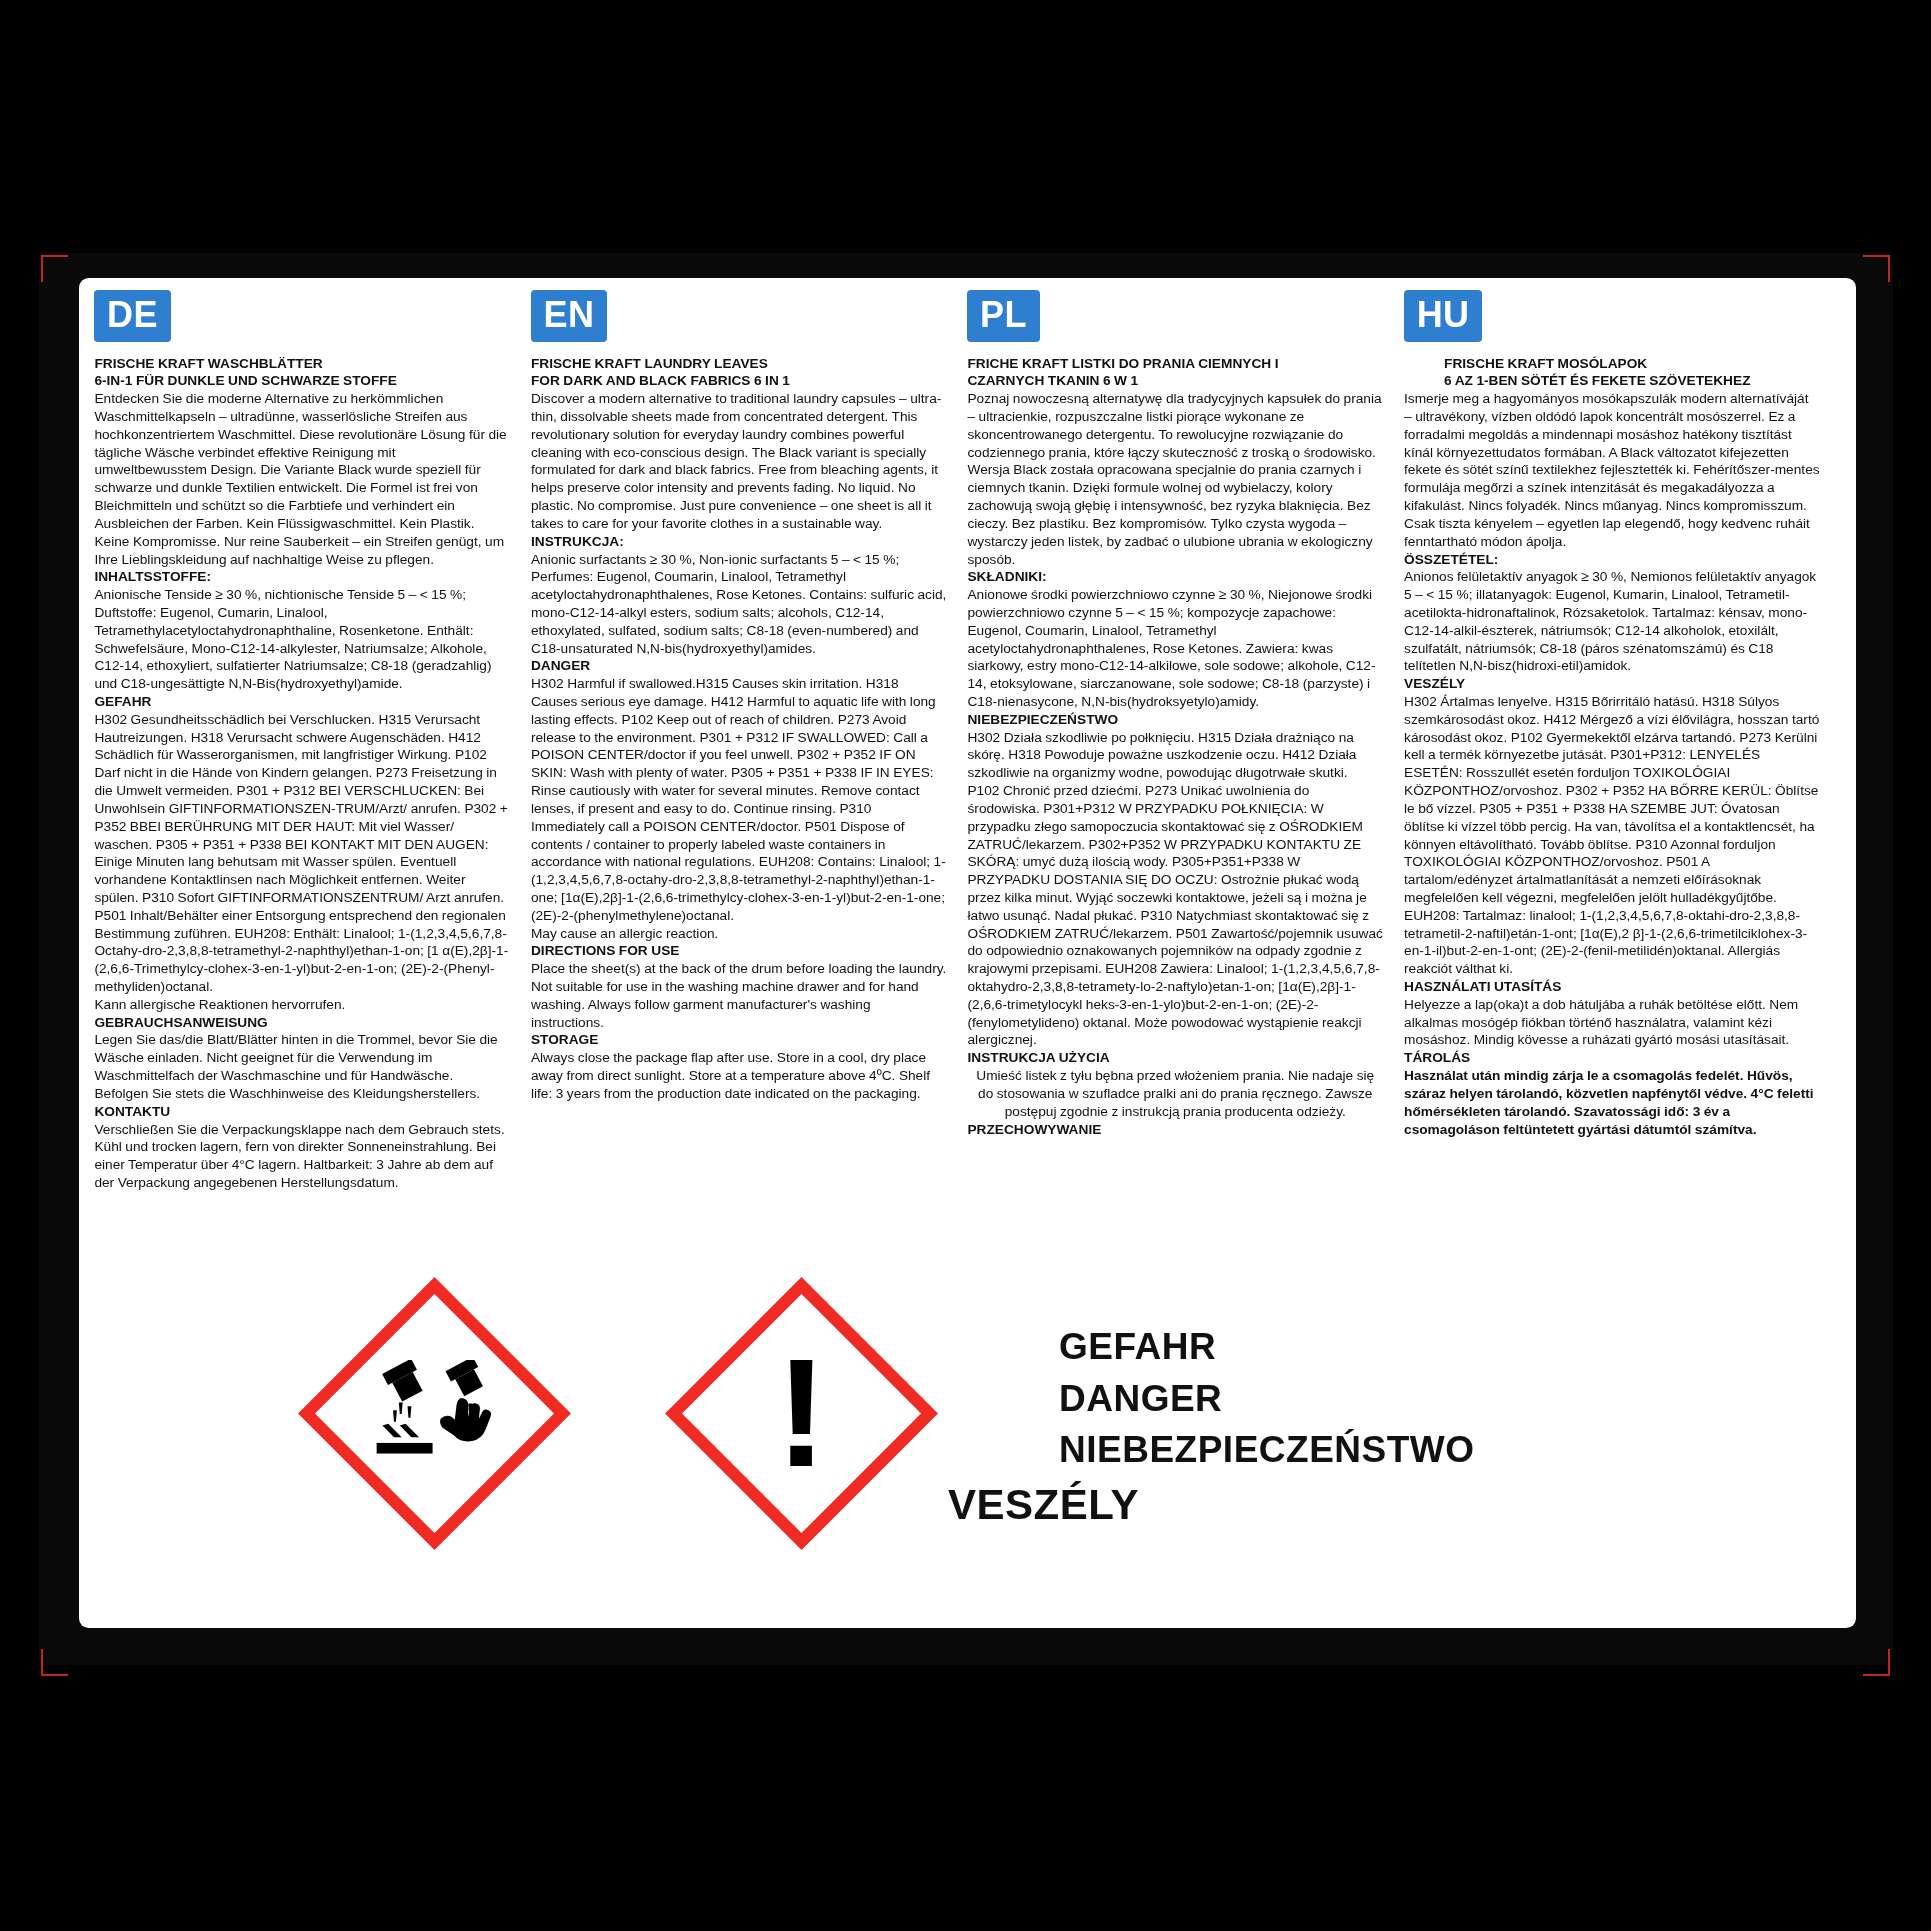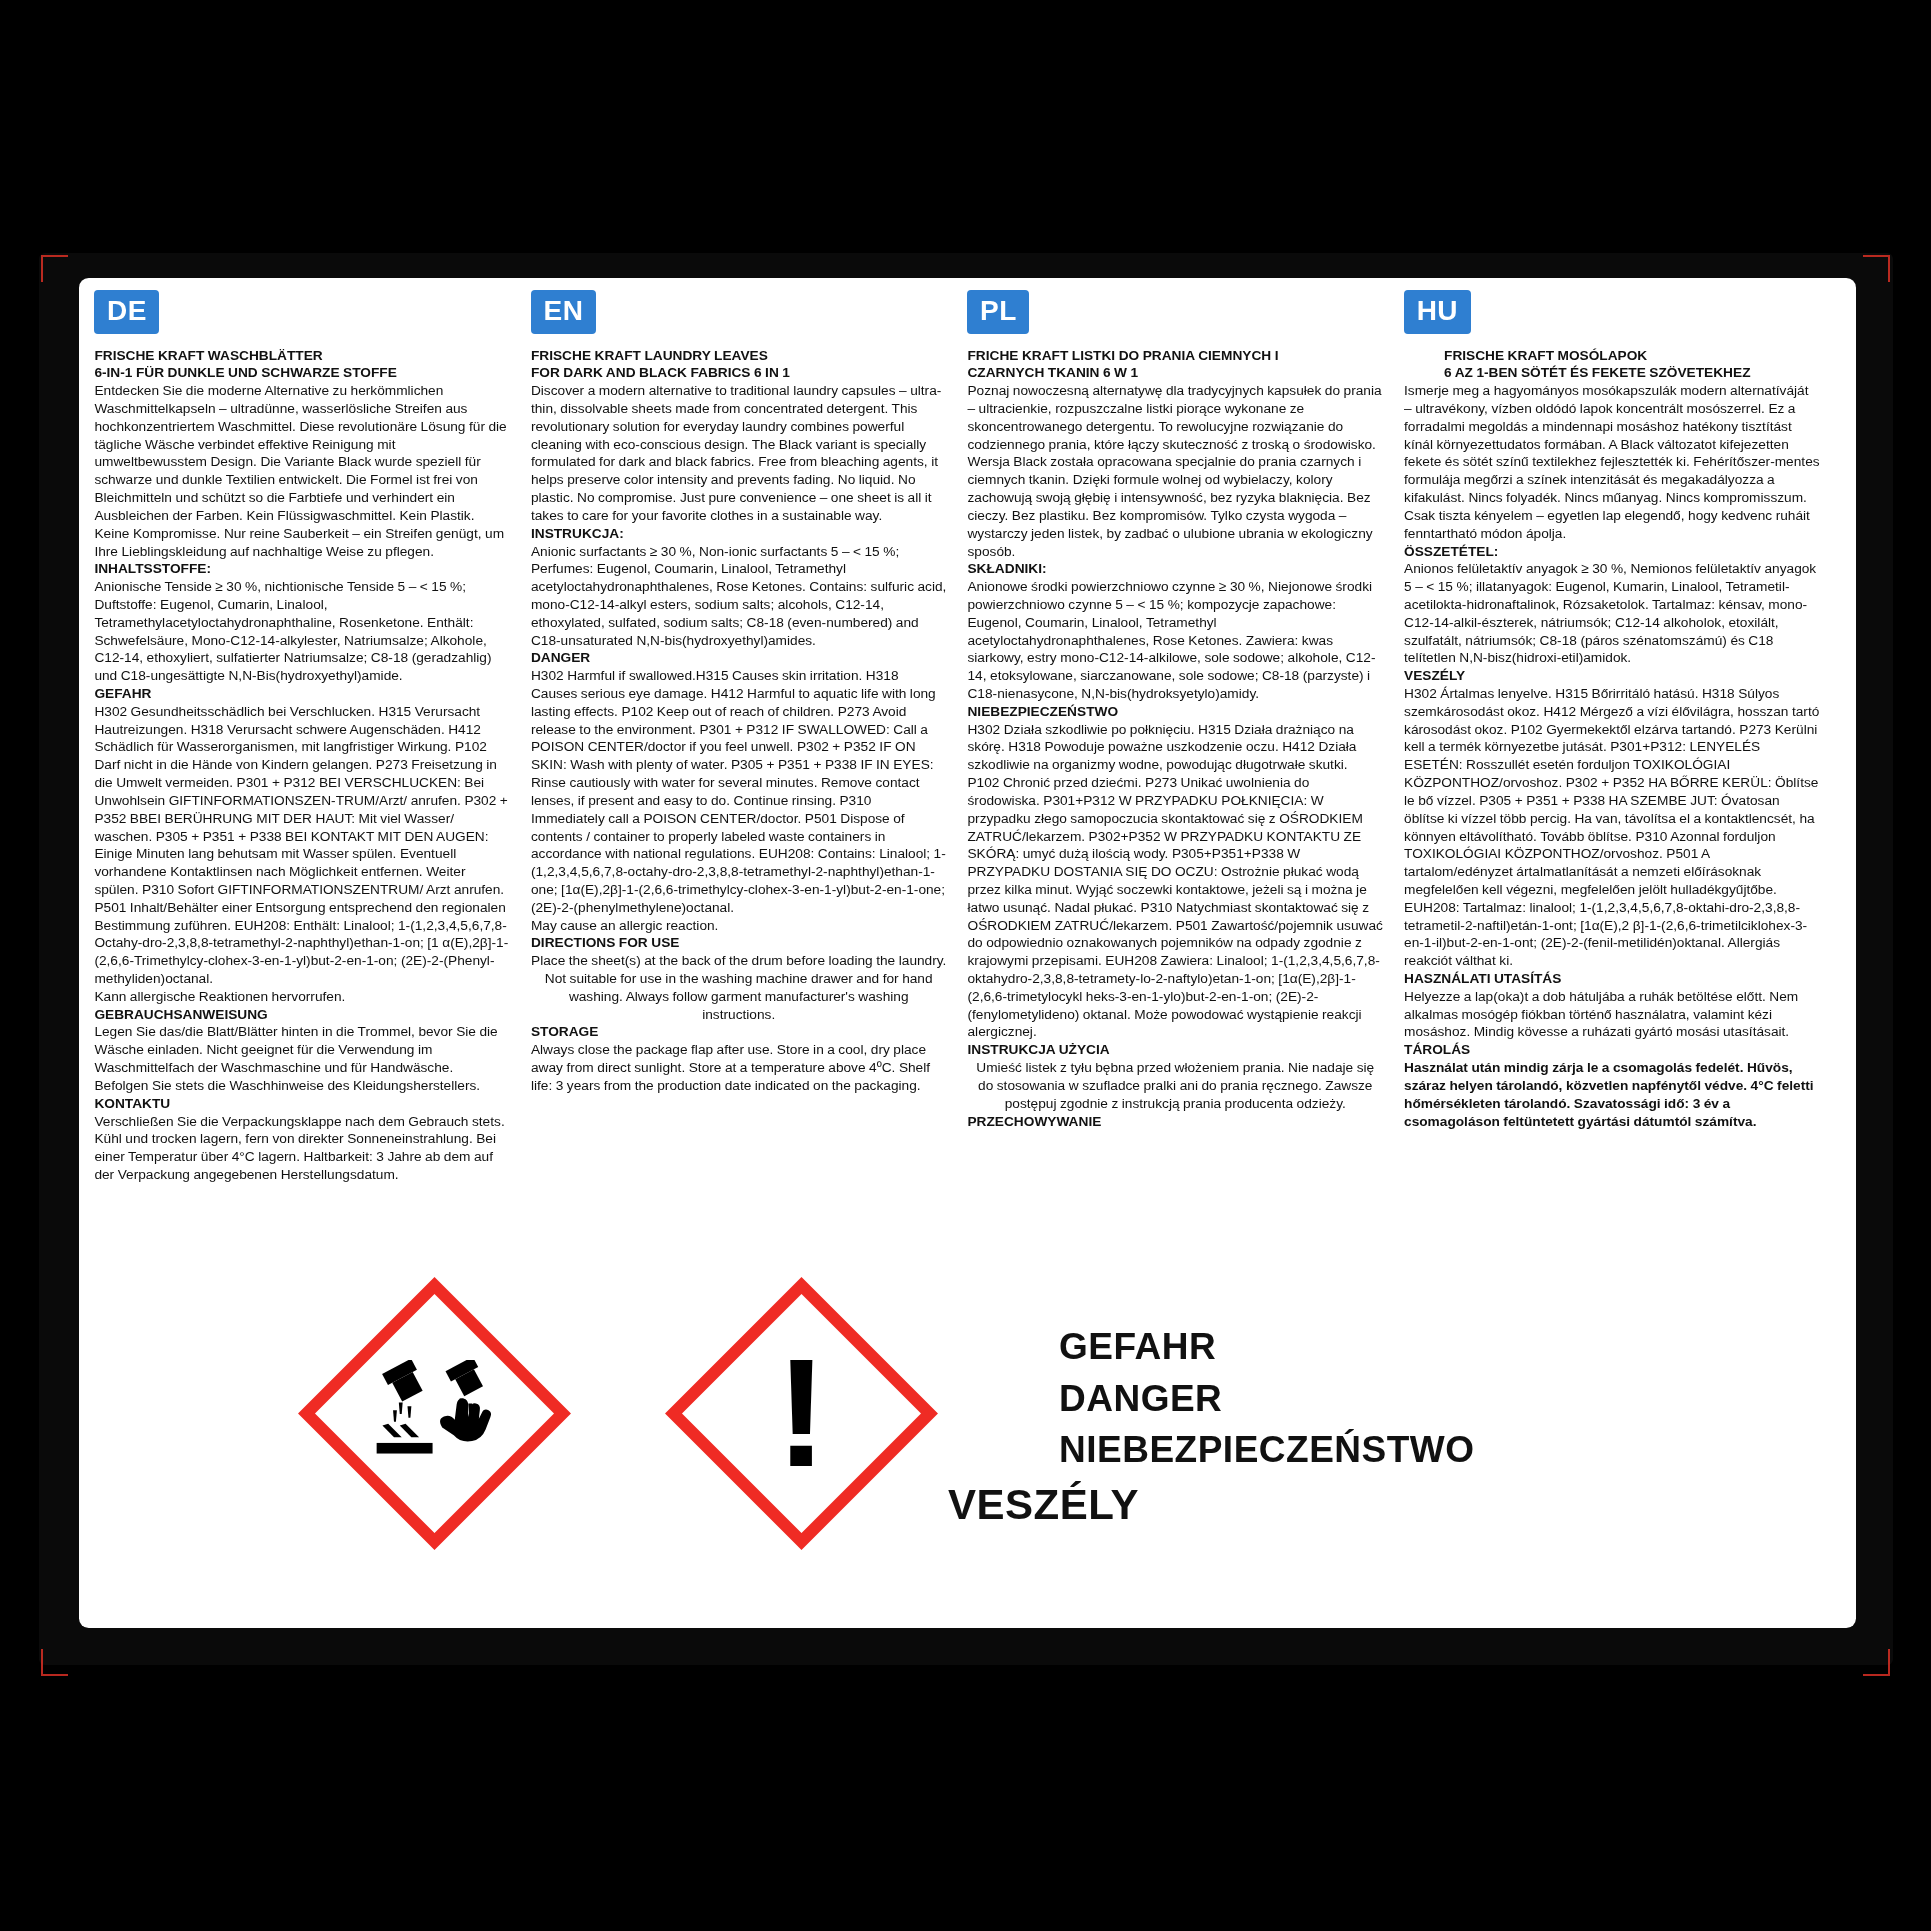--- a/index.html
+++ b/index.html
@@ -61,21 +61,21 @@
   .col {
     width: 25%;
     box-sizing: border-box;
     padding-right: 21px;
   }
   .lang-tag {
     display: inline-block;
     background: #2f7fd1;
     color: #ffffff;
     font-weight: bold;
-    font-size: 28px;
+    font-size: 36px;
     line-height: 1;
     letter-spacing: 0.5px;
     padding: 7.7px 12.6px 8.7px 12.6px;
     border-radius: 3.9px;
     margin-bottom: 12.6px;
   }
   .body-text {
     font-size: 13.7px;
     line-height: 1.30;
     color: #111111;
@@ -189,21 +189,21 @@
         <div class="body-text">
           <span class="title" style="white-space: pre-line;">FRISCHE KRAFT LAUNDRY LEAVES
 FOR DARK AND BLACK FABRICS 6 IN 1</span>
           <span class="p" style="white-space: pre-line;">Discover a modern alternative to traditional laundry capsules – ultra-thin, dissolvable sheets made from concentrated detergent. This revolutionary solution for everyday laundry combines powerful cleaning with eco-conscious design. The Black variant is specially formulated for dark and black fabrics. Free from bleaching agents, it helps preserve color intensity and prevents fading. No liquid. No plastic. No compromise. Just pure convenience – one sheet is all it takes to care for your favorite clothes in a sustainable way.</span>
           <span class="h">INSTRUKCJA:</span>
           <span class="p" style="white-space: pre-line;">Anionic surfactants ≥ 30 %, Non-ionic surfactants 5 – &lt; 15 %; Perfumes: Eugenol, Coumarin, Linalool, Tetramethyl acetyloctahydronaphthalenes, Rose Ketones. Contains: sulfuric acid, mono-C12-14-alkyl esters, sodium salts; alcohols, C12-14, ethoxylated, sulfated, sodium salts; C8-18 (even-numbered) and C18-unsaturated N,N-bis(hydroxyethyl)amides.</span>
           <span class="h">DANGER</span>
           <span class="p" style="white-space: pre-line;">H302 Harmful if swallowed.H315 Causes skin irritation. H318 Causes serious eye damage. H412 Harmful to aquatic life with long lasting effects. P102 Keep out of reach of children. P273 Avoid release to the environment. P301 + P312 IF SWALLOWED: Call a POISON CENTER/doctor if you feel unwell. P302 + P352 IF ON SKIN: Wash with plenty of water. P305 + P351 + P338 IF IN EYES: Rinse cautiously with water for several minutes. Remove contact lenses, if present and easy to do. Continue rinsing. P310 Immediately call a POISON CENTER/doctor. P501 Dispose of contents / container to properly labeled waste containers in accordance with national regulations.  EUH208: Contains: Linalool; 1-(1,2,3,4,5,6,7,8-octahy-dro-2,3,8,8-tetramethyl-2-naphthyl)ethan-1-one; [1α(E),2β]-1-(2,6,6-trimethylcy-clohex-3-en-1-yl)but-2-en-1-one; (2E)-2-(phenylmethylene)octanal.
 May cause an allergic reaction.</span>
           <span class="h">DIRECTIONS FOR USE</span>
-          <span class="p" style="white-space: pre-line; text-align: center;">Place the sheet(s) at the back of the drum before loading the laundry. Not suitable for use in the washing machine drawer and for hand washing. Always follow garment manufacturer's washing instructions.</span>
+          <span class="p" style="white-space: pre-line;">Place the sheet(s) at the back of the drum before loading the laundry. Not suitable for use in the washing machine drawer and for hand washing. Always follow garment manufacturer's washing instructions.</span>
           <span class="h">STORAGE</span>
           <span class="p" style="white-space: pre-line;">Always close the package flap after use. Store in a cool, dry place away from direct sunlight. Store at a temperature above 4ºC. Shelf life: 3 years from the production date indicated on the packaging.</span>
         </div>
       </div>
 
       <div class="col">
         <span class="lang-tag">PL</span>
         <div class="body-text">
           <span class="title" style="white-space: pre-line;">FRICHE KRAFT LISTKI DO PRANIA CIEMNYCH I
 CZARNYCH TKANIN 6 W 1</span>

